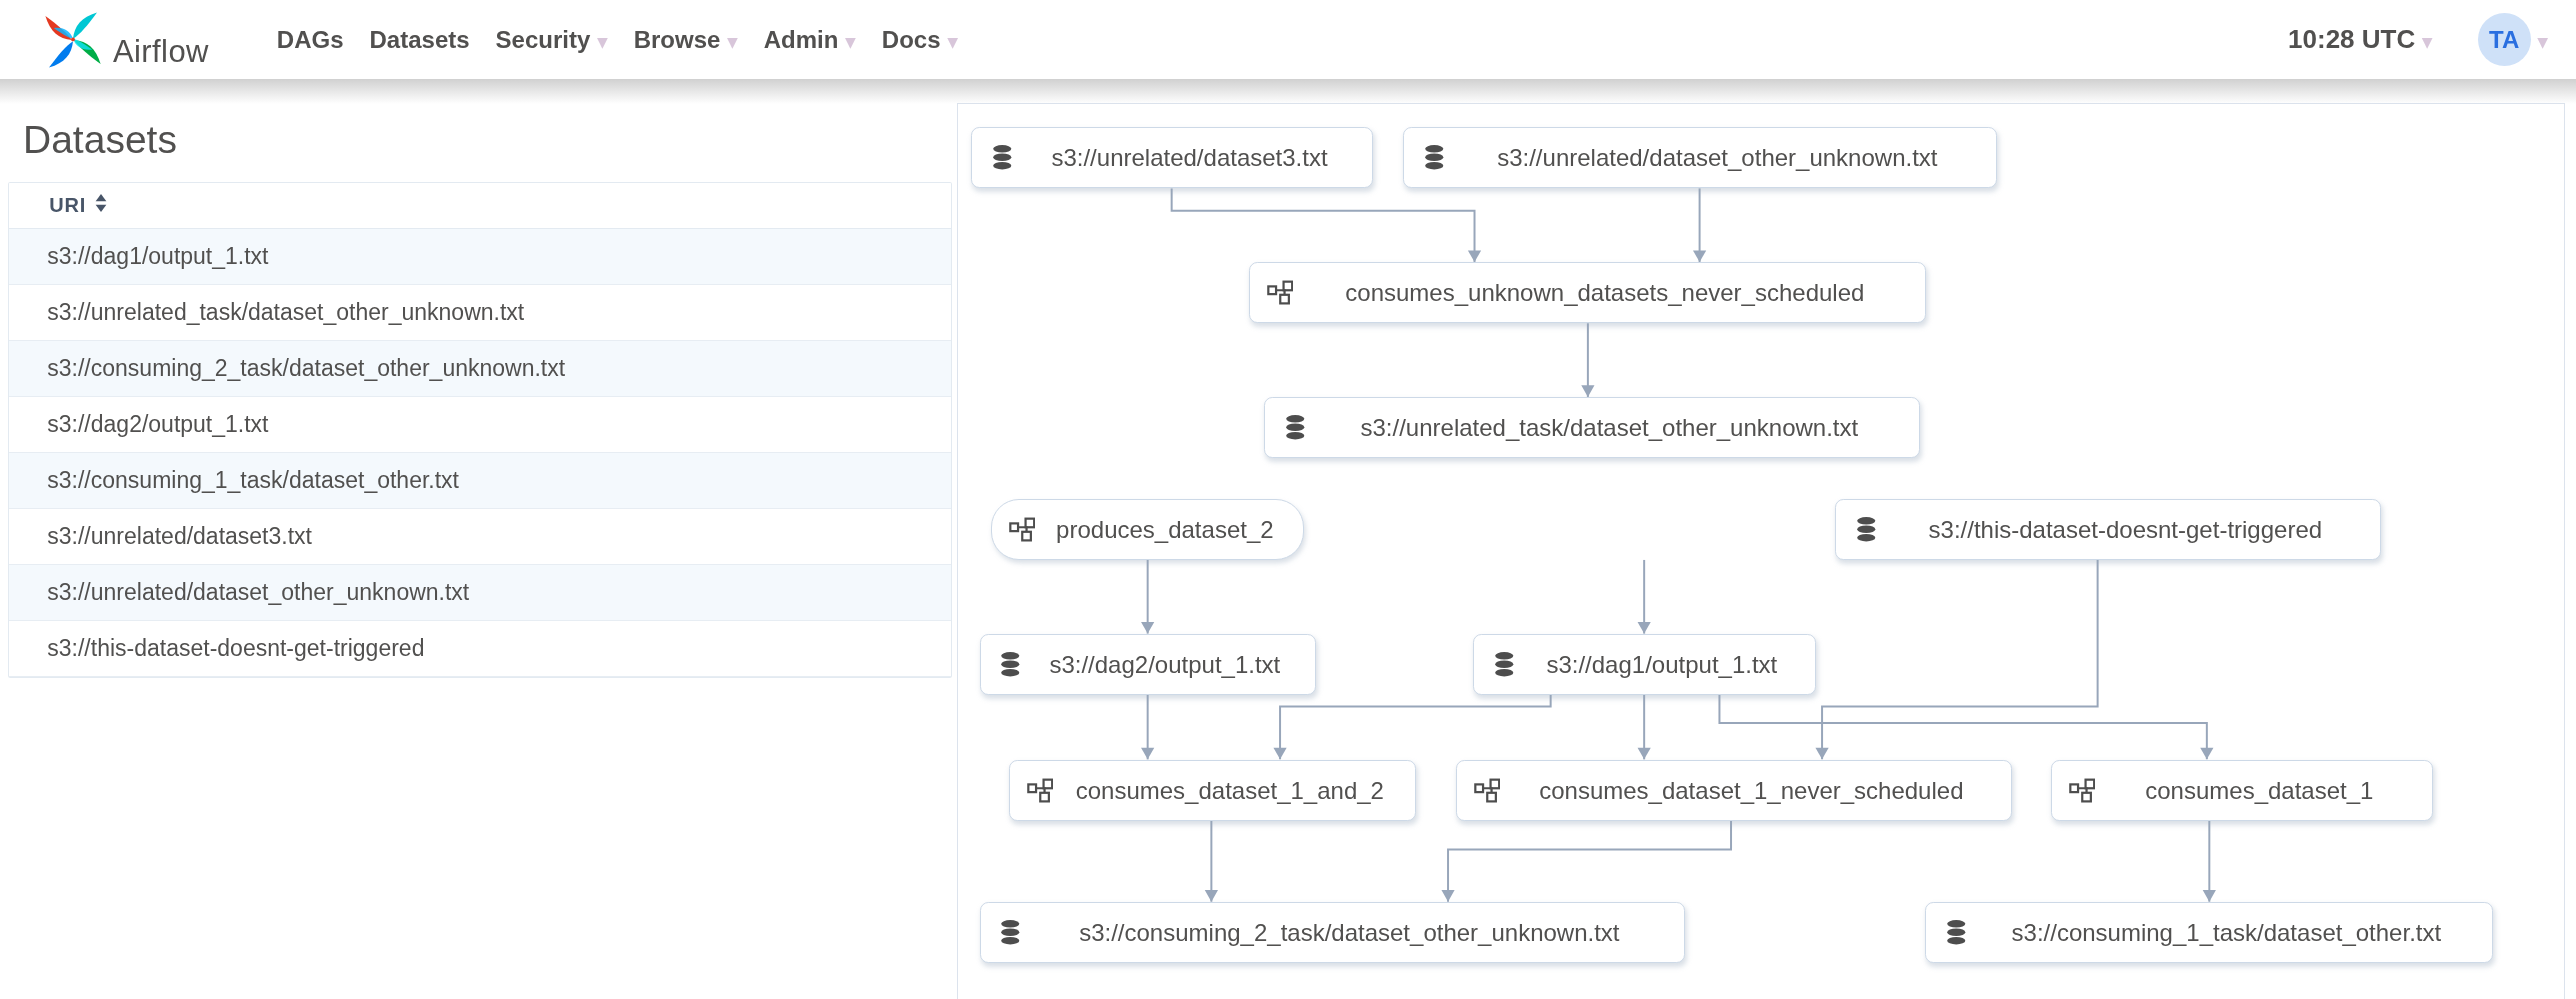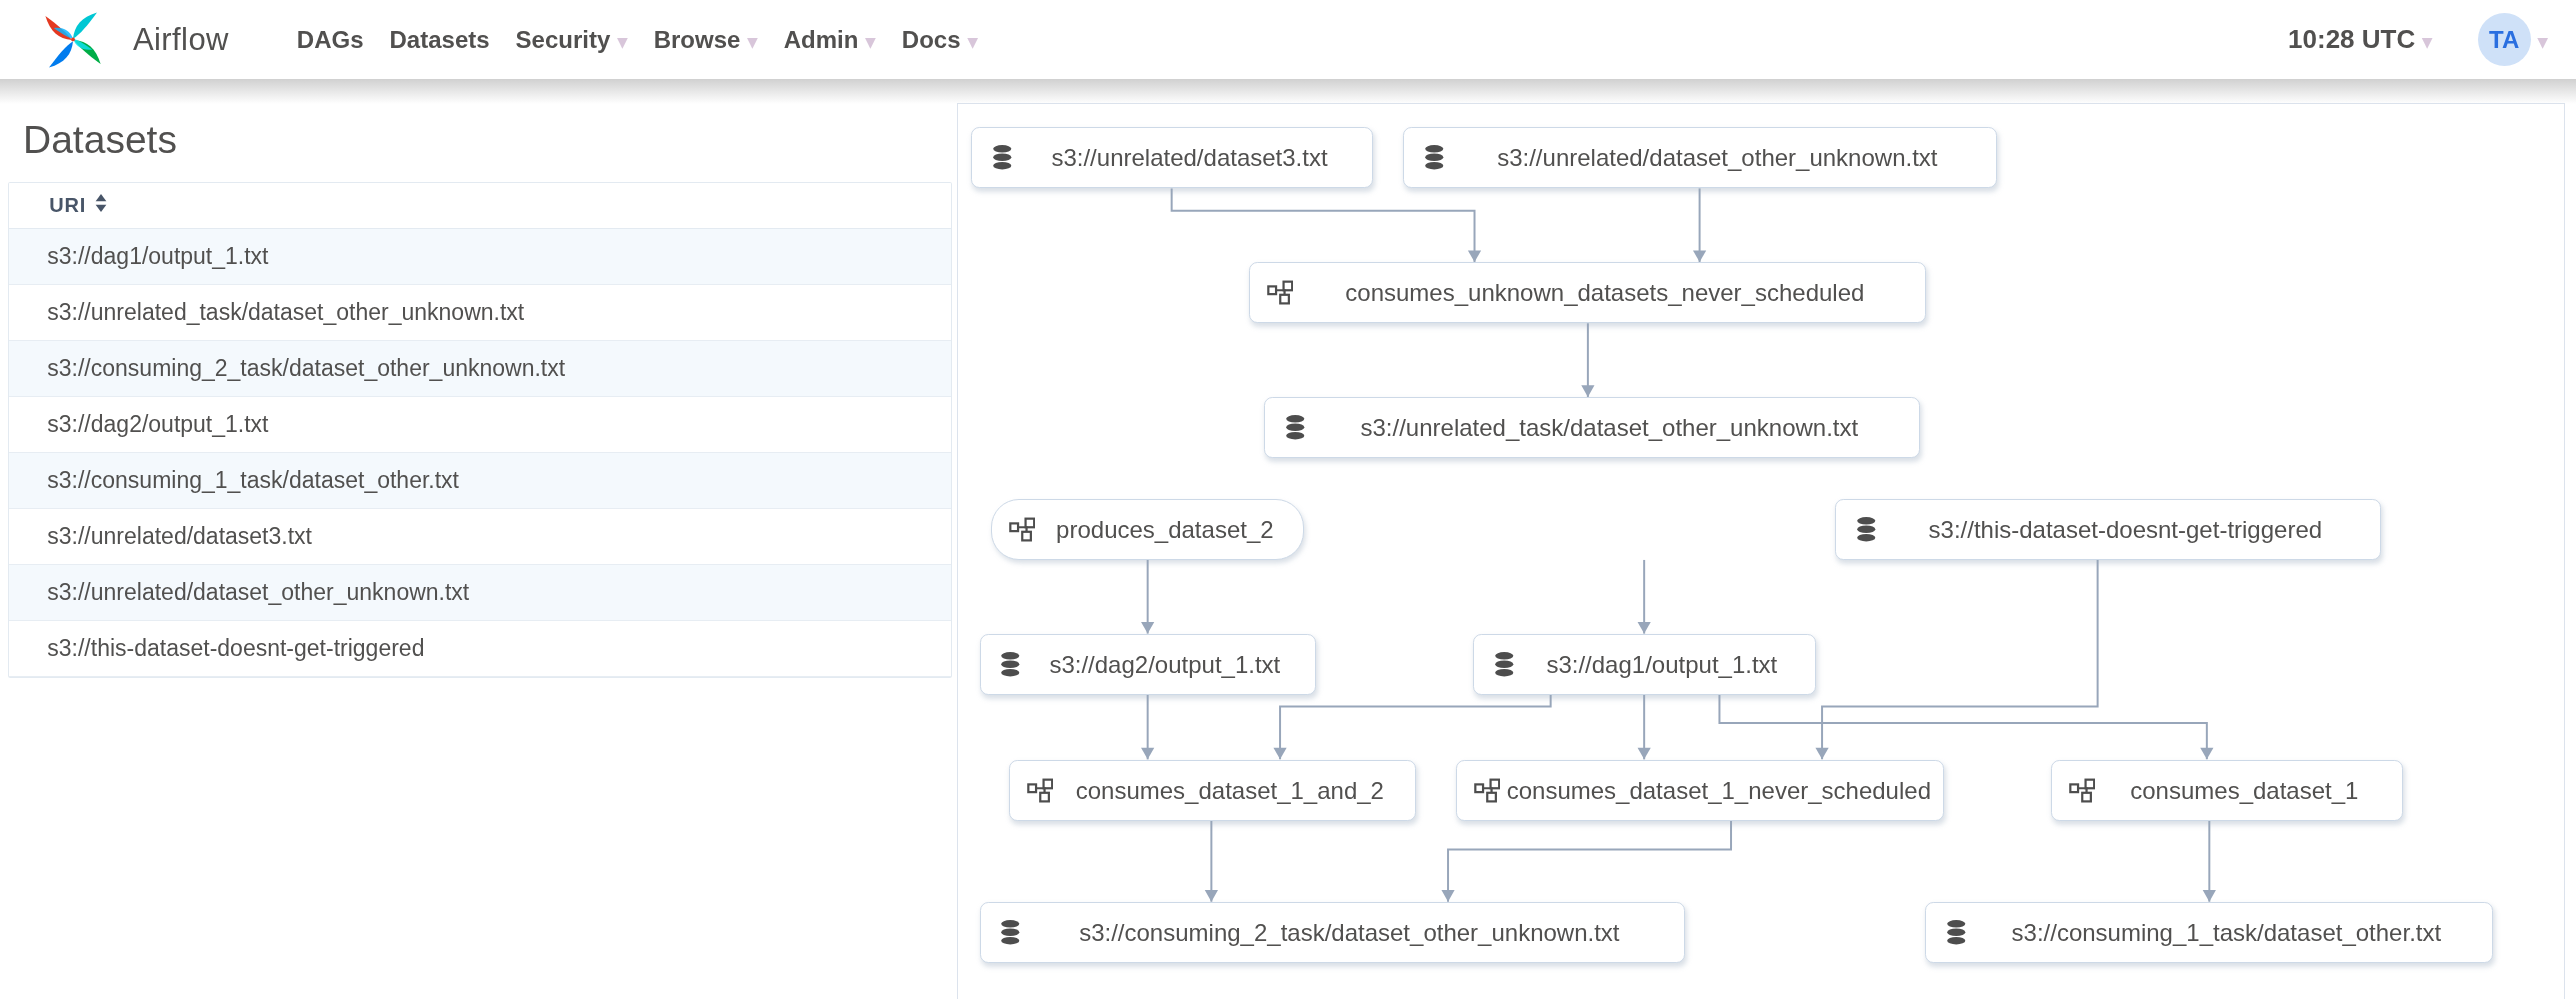--- a/index.html
+++ b/index.html
@@ -5,21 +5,21 @@
   * { margin:0; padding:0; box-sizing:border-box; }
   html,body { width:2576px; height:1000px; background:#fff; overflow:hidden;
               font-family:"Liberation Sans","DejaVu Sans",sans-serif; color:#51504f; }
 
   
   .navbar { position:absolute; left:0; top:0; width:2576px; height:79px; background:#fff;
             display:flex; align-items:center; z-index:30; }
   .nav-shadow { position:absolute; left:0; top:79px; width:2576px; height:25px;
                 background:linear-gradient(to bottom, rgba(110,110,110,.32), rgba(255,255,255,0));
                 pointer-events:none; z-index:29; }
-  .brand { display:flex; align-items:center; margin-left:43px;gap:20px; }
+  .brand { display:flex; align-items:flex-end; margin-left:43px; }
   .brand svg { width:60px; height:60px; }
   .brand-text { font-size:31px; color:#51504f; margin-left:10px; letter-spacing:0.4px; }
   .menu { display:flex; align-items:center; margin-left:68px; gap:26px; }
   .nav-item { display:flex; align-items:center; font-size:24px; font-weight:700; color:#51504f; cursor:pointer; }
   .caret { color:#d8c6da; font-size:21.5px; margin-left:6.6px; transform:translateY(1.7px); }
   .nav-right { margin-left:auto; display:flex; align-items:center; margin-right:28px; }
   .clock { display:flex; align-items:center; font-size:26px; font-weight:700; color:#51504f; cursor:pointer; }
   .avatar-wrap { display:flex; align-items:center; margin-left:45px; cursor:pointer; }
   .avatar { width:53px; height:53px; border-radius:50%; background:#cfe1f8; color:#2a6fe0;
             font-weight:700; font-size:24px; display:flex; align-items:center; justify-content:center; }
@@ -251,30 +251,30 @@
     </div>
     <div class="gnode" style="left: 51px; top: 656px; width: 407px; height: 61px;">
       <svg class="nicon icon-dag" viewBox="0 0 24 23">
         <rect x="1.2" y="6.2" width="7" height="7"></rect>
         <rect x="15" y="1.9" width="7.8" height="7.8"></rect>
         <rect x="12" y="13.8" width="7.8" height="7.8"></rect>
         <path d="M8.2 9.7 H15.9 V13.8"></path>
       </svg>
       <span class="glabel">consumes_dataset_1_and_2</span>
     </div>
-    <div class="gnode" style="left: 498px; top: 656px; width: 488px; height: 61px;">
+    <div class="gnode" style="left: 498px; top: 656px; width: 556px; height: 61px;">
       <svg class="nicon icon-dag" viewBox="0 0 24 23">
         <rect x="1.2" y="6.2" width="7" height="7"></rect>
         <rect x="15" y="1.9" width="7.8" height="7.8"></rect>
         <rect x="12" y="13.8" width="7.8" height="7.8"></rect>
         <path d="M8.2 9.7 H15.9 V13.8"></path>
       </svg>
       <span class="glabel">consumes_dataset_1_never_scheduled</span>
     </div>
-    <div class="gnode" style="left: 1093px; top: 656px; width: 352px; height: 61px;">
+    <div class="gnode" style="left: 1093px; top: 656px; width: 382px; height: 61px;">
       <svg class="nicon icon-dag" viewBox="0 0 24 23">
         <rect x="1.2" y="6.2" width="7" height="7"></rect>
         <rect x="15" y="1.9" width="7.8" height="7.8"></rect>
         <rect x="12" y="13.8" width="7.8" height="7.8"></rect>
         <path d="M8.2 9.7 H15.9 V13.8"></path>
       </svg>
       <span class="glabel">consumes_dataset_1</span>
     </div>
     <div class="gnode" style="left: 21.5px; top: 798px; width: 705px; height: 61px;">
       <svg class="nicon icon-db" viewBox="0 0 24 24">

